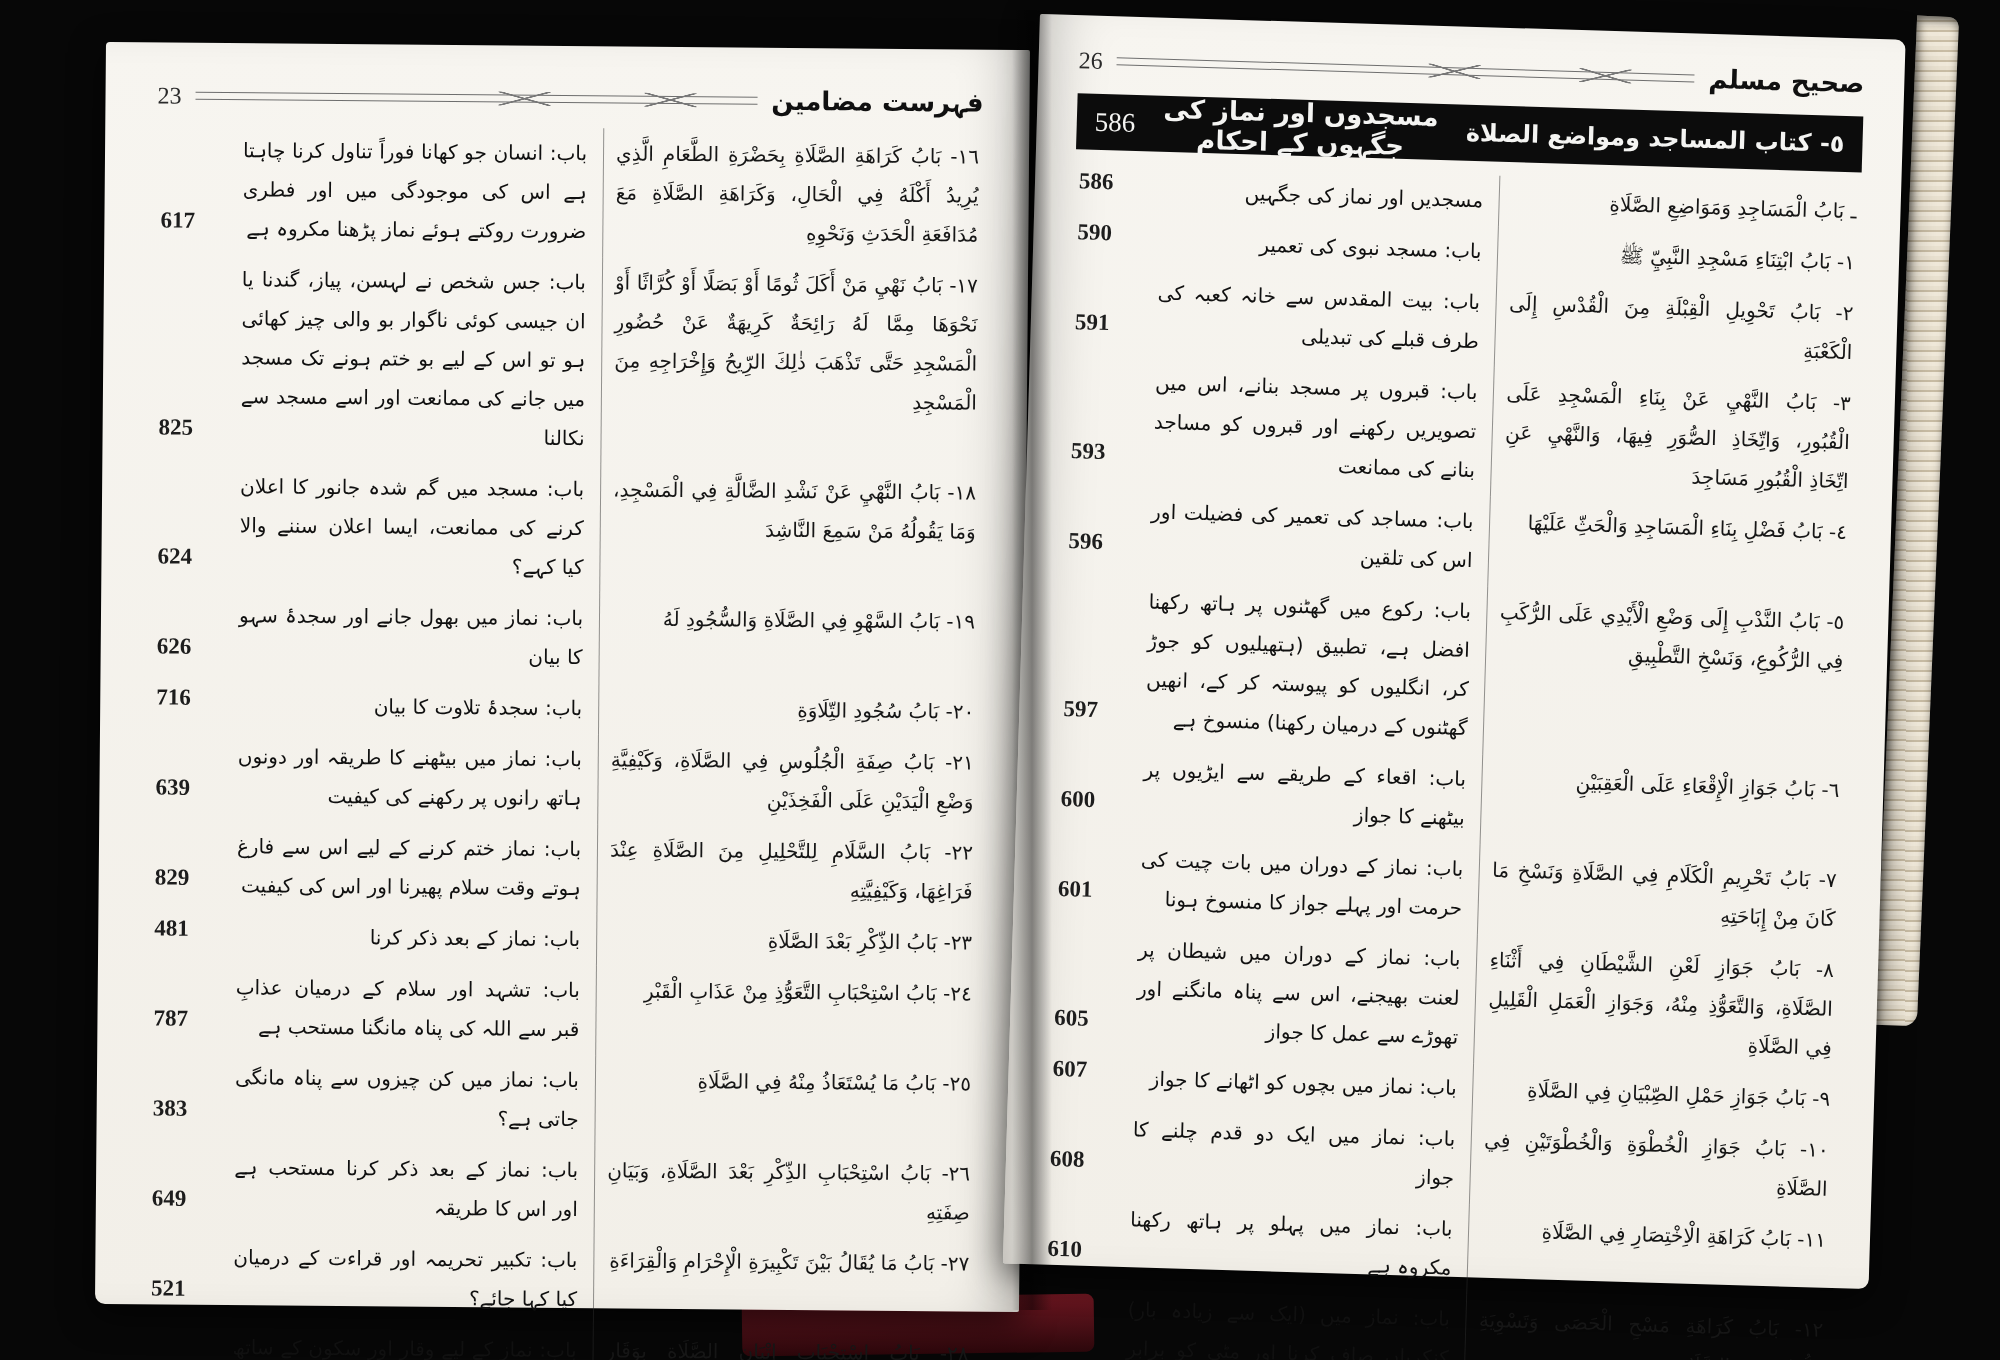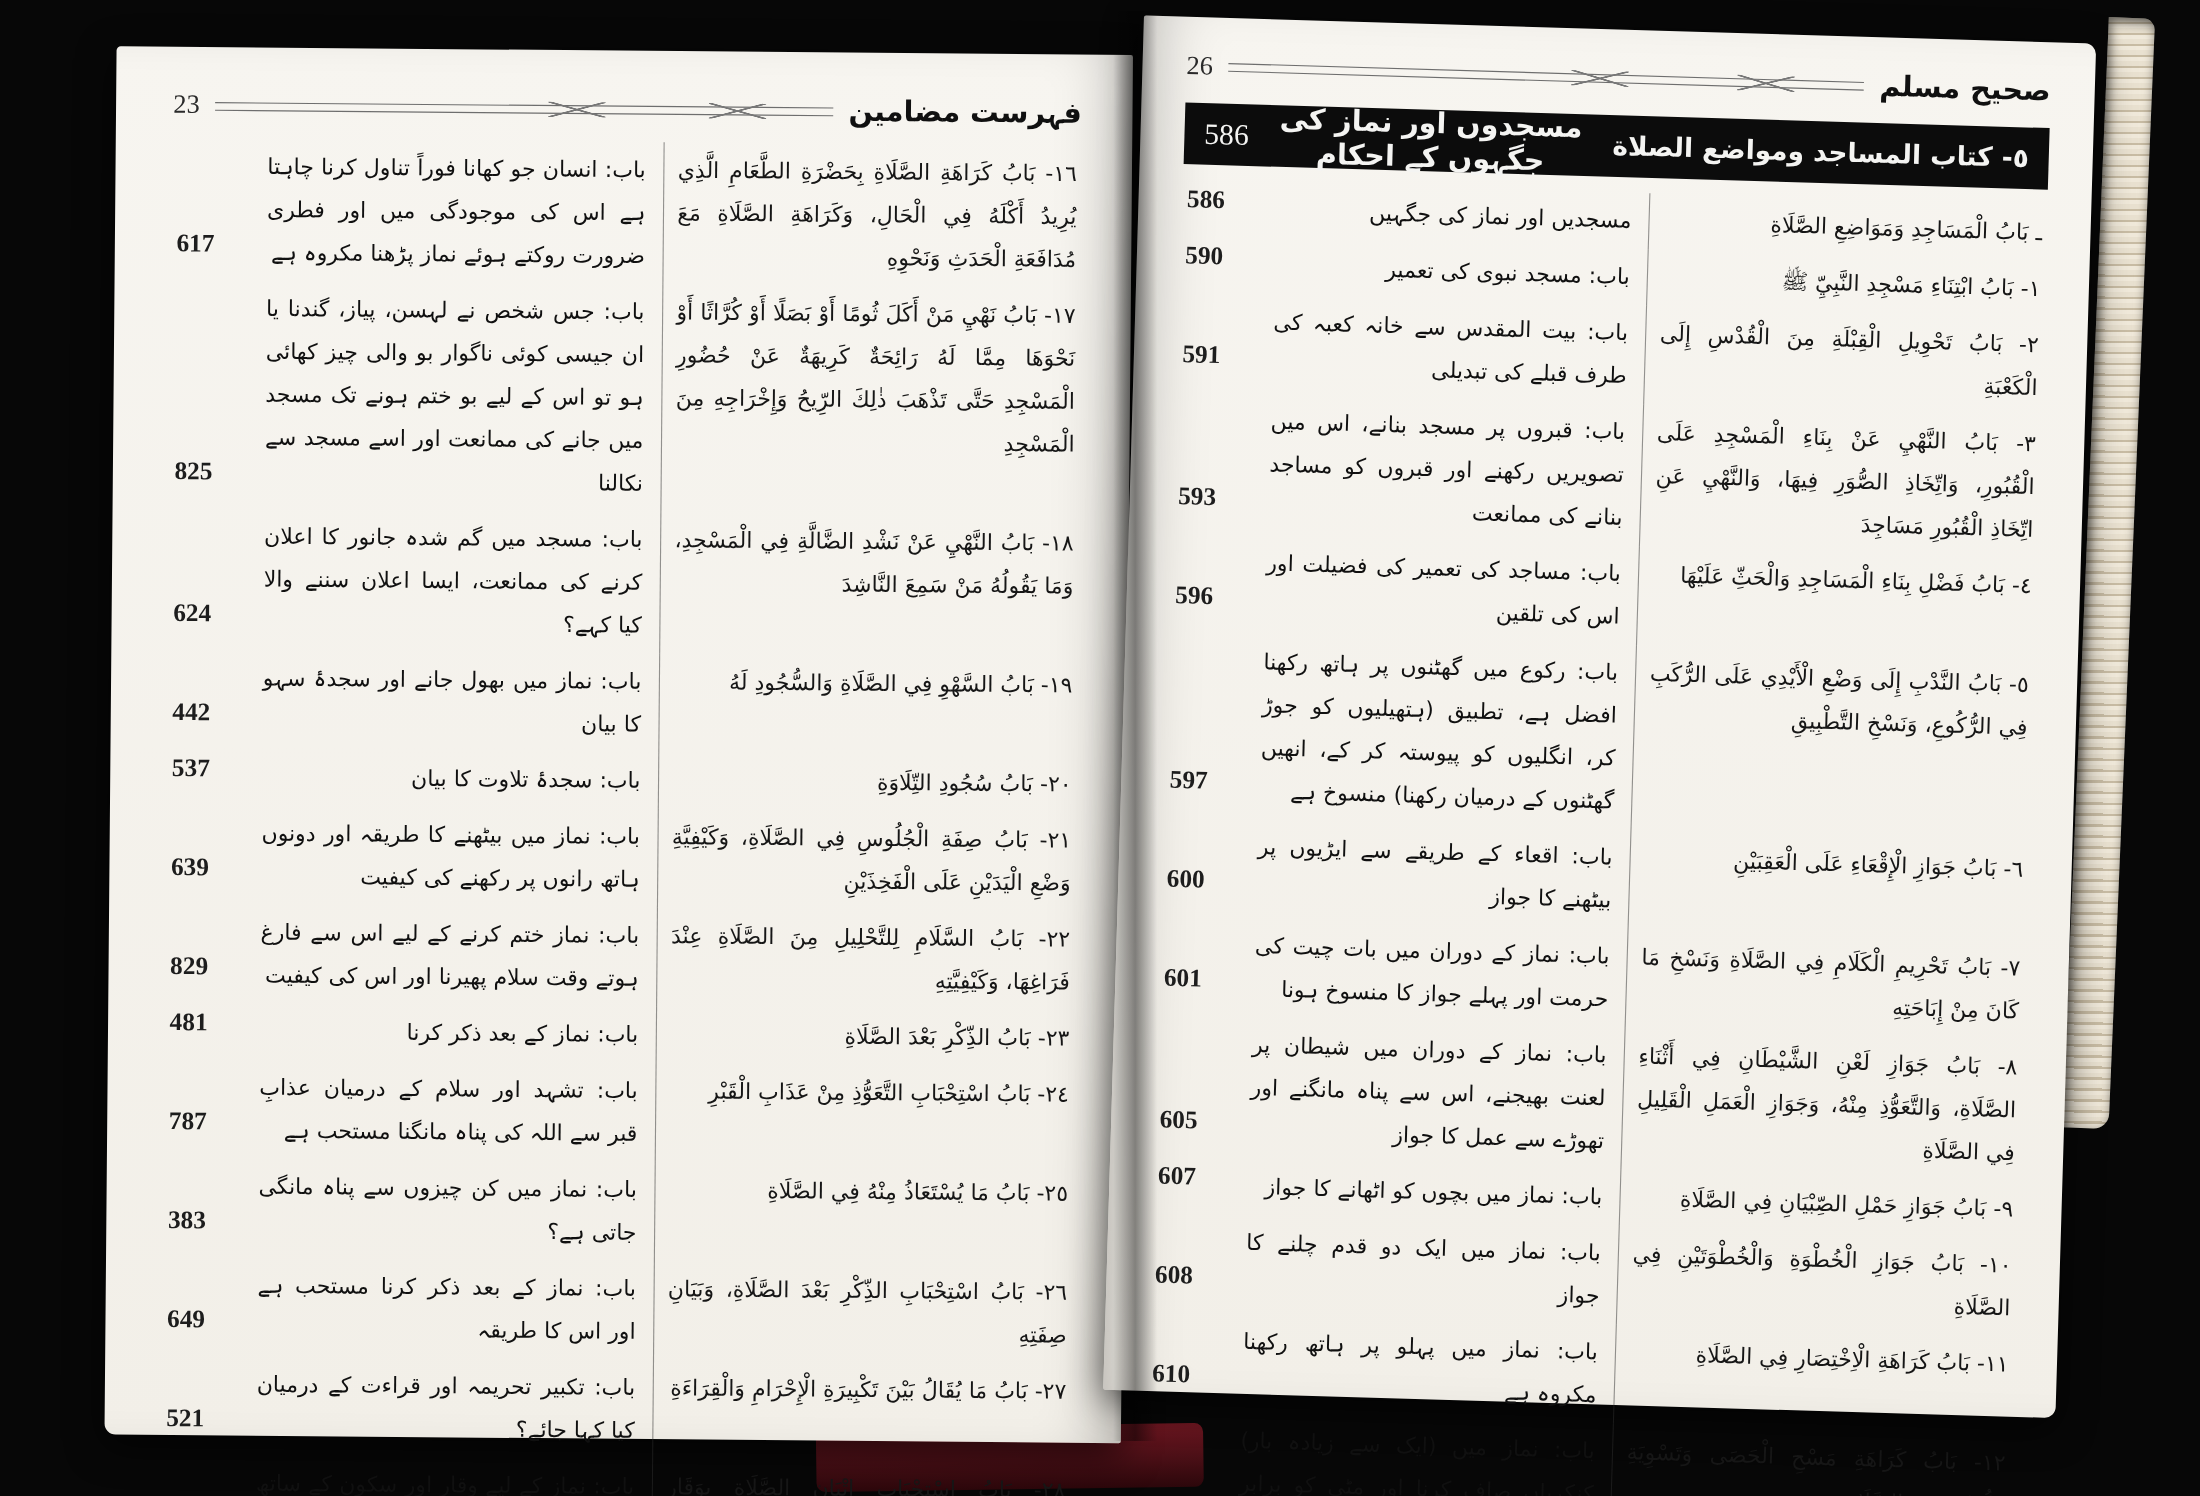--- a/index.html
+++ b/index.html
@@ -87,25 +87,25 @@
         <div class="toc-row">
           <div class="cell-arabic">١٧- بَابُ نَهْيِ مَنْ أَكَلَ ثُومًا أَوْ بَصَلًا أَوْ كُرَّاثًا أَوْ نَحْوَهَا مِمَّا لَهُ رَائِحَةٌ كَرِيهَةٌ عَنْ حُضُورِ الْمَسْجِدِ حَتَّى تَذْهَبَ ذٰلِكَ الرِّيحُ وَإِخْرَاجِهِ مِنَ الْمَسْجِدِ</div>
           <div class="cell-urdu"><span class="urdu-text">باب: جس شخص نے لہسن، پیاز، گندنا یا ان جیسی کوئی ناگوار بو والی چیز کھائی ہو تو اس کے لیے بو ختم ہونے تک مسجد میں جانے کی ممانعت اور اسے مسجد سے نکالنا</span><span class="pagenum">825</span></div>
         </div>
         <div class="toc-row">
           <div class="cell-arabic">١٨- بَابُ النَّهْيِ عَنْ نَشْدِ الضَّالَّةِ فِي الْمَسْجِدِ، وَمَا يَقُولُهُ مَنْ سَمِعَ النَّاشِدَ</div>
           <div class="cell-urdu"><span class="urdu-text">باب: مسجد میں گم شدہ جانور کا اعلان کرنے کی ممانعت، ایسا اعلان سننے والا کیا کہے؟</span><span class="pagenum">624</span></div>
         </div>
         <div class="toc-row">
           <div class="cell-arabic">١٩- بَابُ السَّهْوِ فِي الصَّلَاةِ وَالسُّجُودِ لَهُ</div>
-          <div class="cell-urdu"><span class="urdu-text">باب: نماز میں بھول جانے اور سجدۂ سہو کا بیان</span><span class="pagenum">442</span></div>
+          <div class="cell-urdu"><span class="urdu-text">باب: نماز میں بھول جانے اور سجدۂ سہو کا بیان</span><span class="pagenum">626</span></div>
         </div>
         <div class="toc-row">
           <div class="cell-arabic">٢٠- بَابُ سُجُودِ التِّلَاوَةِ</div>
-          <div class="cell-urdu"><span class="urdu-text">باب: سجدۂ تلاوت کا بیان</span><span class="pagenum">537</span></div>
+          <div class="cell-urdu"><span class="urdu-text">باب: سجدۂ تلاوت کا بیان</span><span class="pagenum">716</span></div>
         </div>
         <div class="toc-row">
           <div class="cell-arabic">٢١- بَابُ صِفَةِ الْجُلُوسِ فِي الصَّلَاةِ، وَكَيْفِيَّةِ وَضْعِ الْيَدَيْنِ عَلَى الْفَخِذَيْنِ</div>
           <div class="cell-urdu"><span class="urdu-text">باب: نماز میں بیٹھنے کا طریقہ اور دونوں ہاتھ رانوں پر رکھنے کی کیفیت</span><span class="pagenum">639</span></div>
         </div>
         <div class="toc-row">
           <div class="cell-arabic">٢٢- بَابُ السَّلَامِ لِلتَّحْلِيلِ مِنَ الصَّلَاةِ عِنْدَ فَرَاغِهَا، وَكَيْفِيَّتِهِ</div>
           <div class="cell-urdu"><span class="urdu-text">باب: نماز ختم کرنے کے لیے اس سے فارغ ہوتے وقت سلام پھیرنا اور اس کی کیفیت</span><span class="pagenum">829</span></div>
         </div>
         <div class="toc-row">

